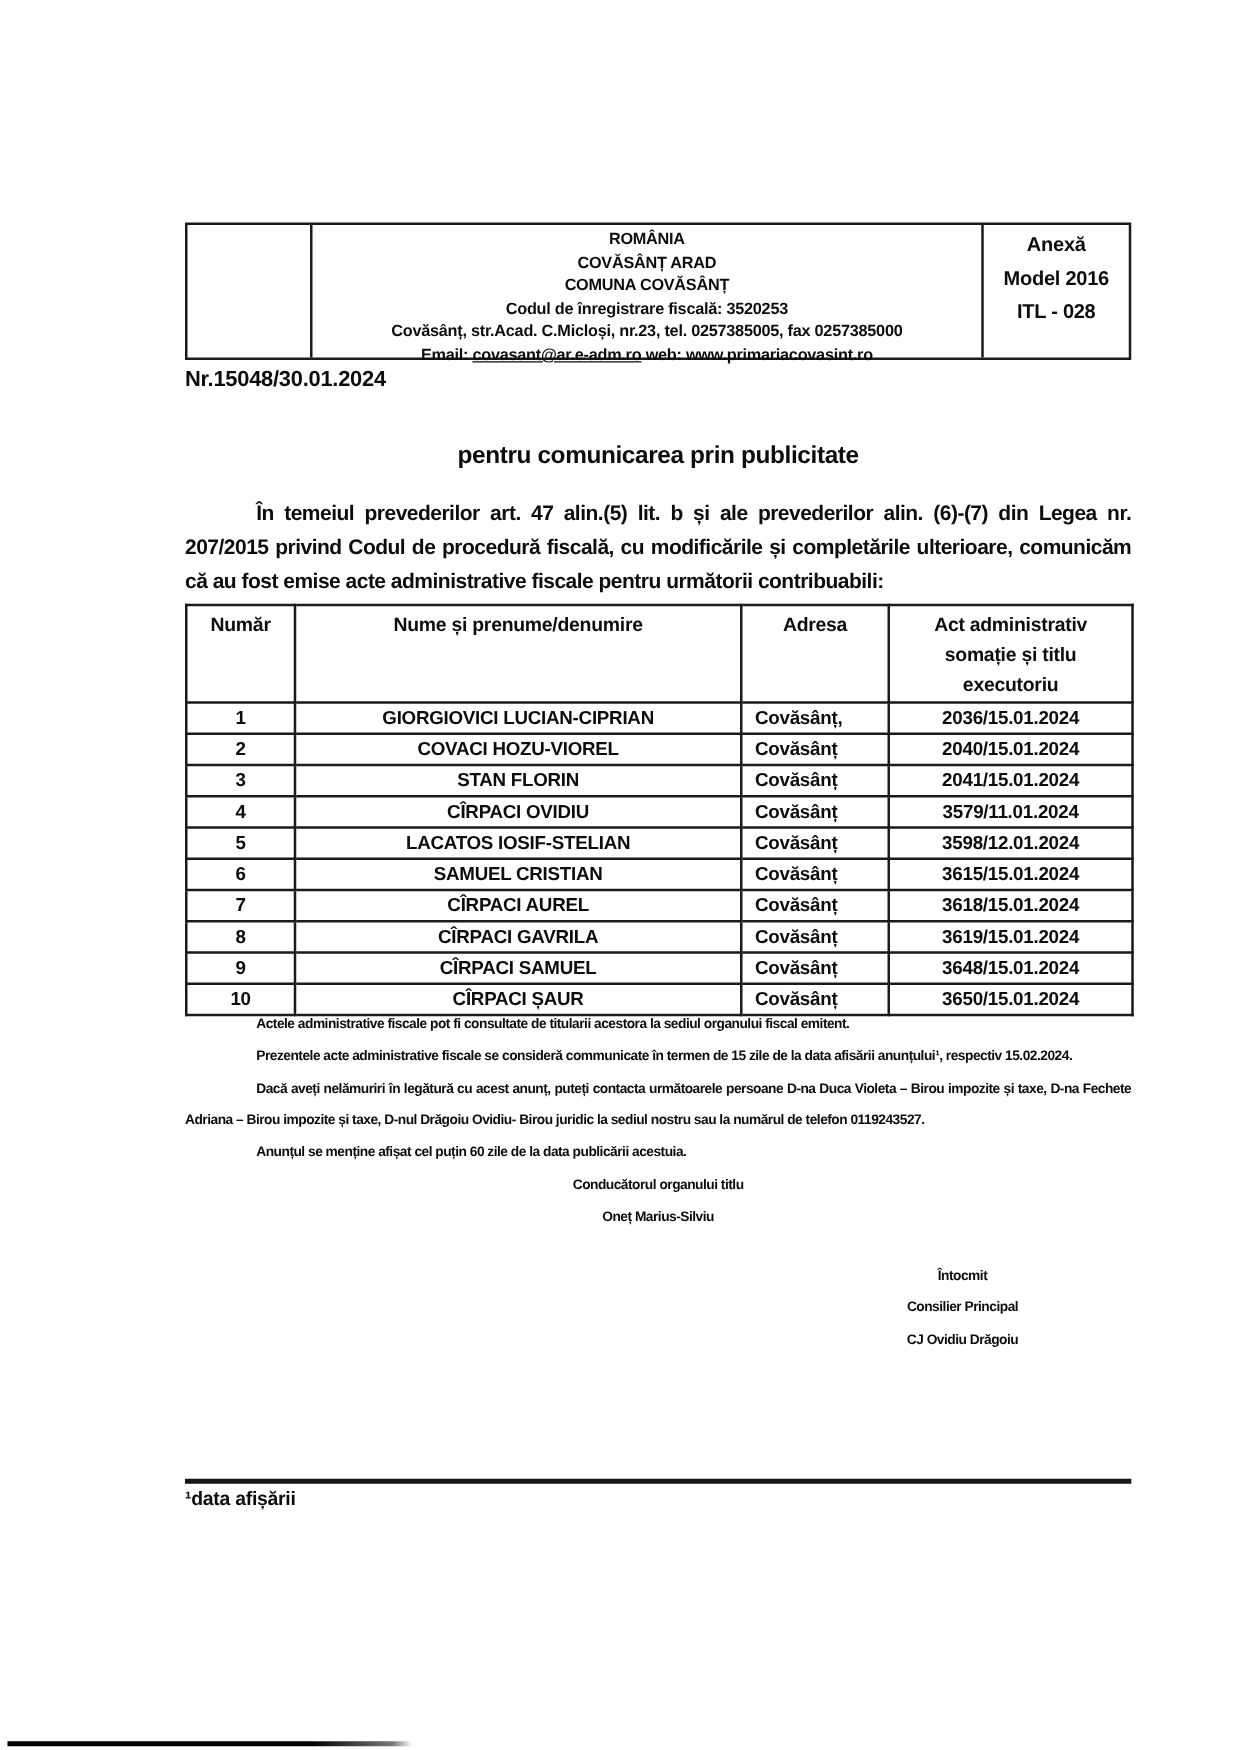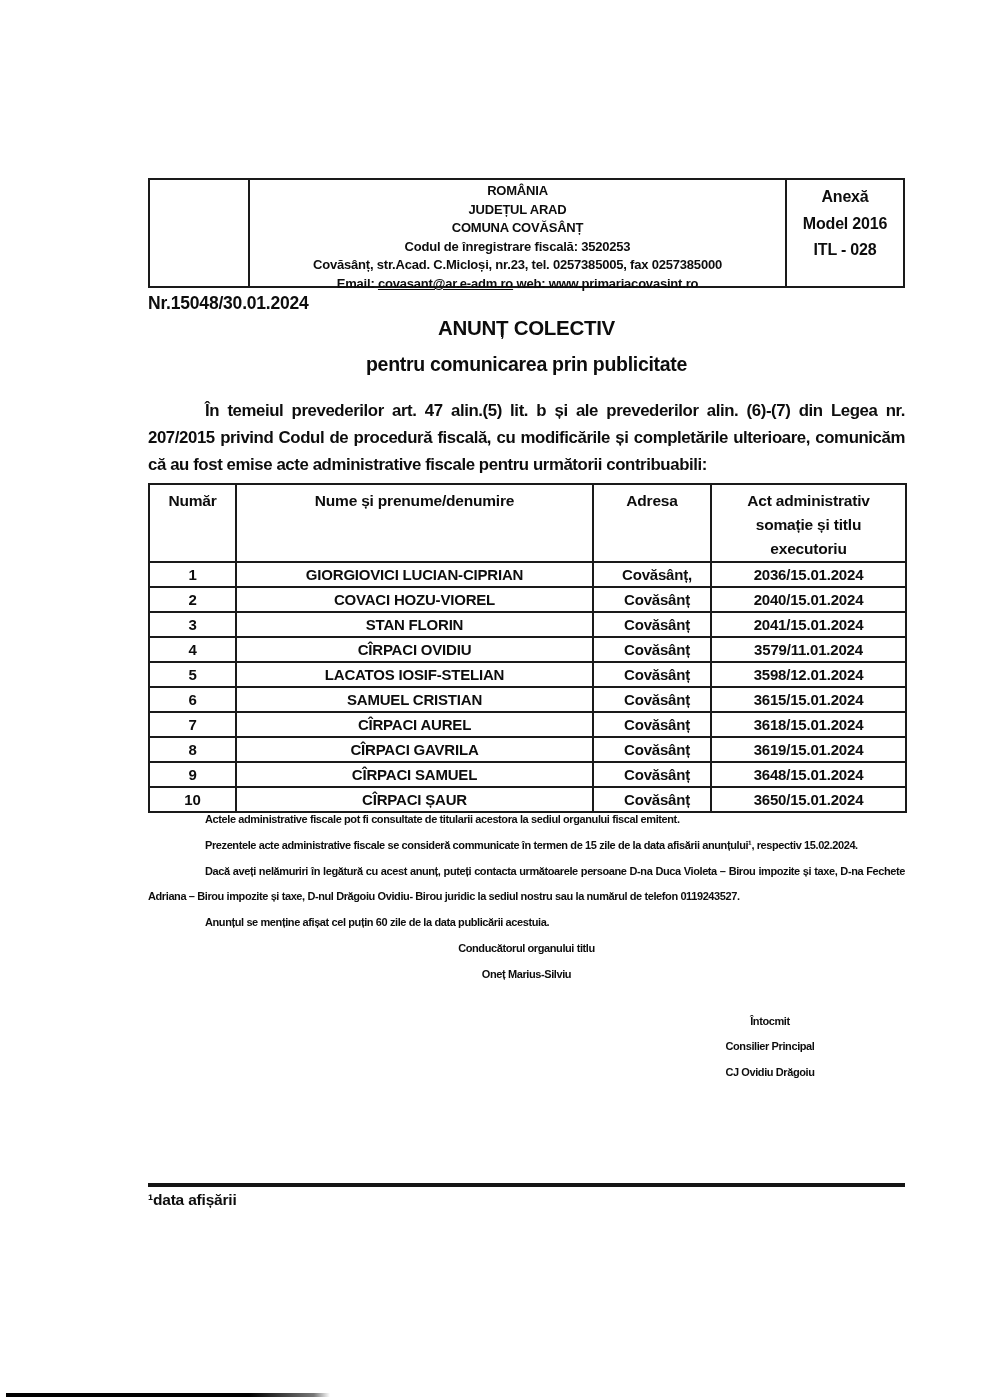--- a/index.html
+++ b/index.html
@@ -71,21 +71,21 @@
     font-size: 15.5px; line-height: 24px;
     vertical-align: top; padding-top: 4px;
     white-space: pre-line; letter-spacing: -0.2px;
   }
   .doc-table thead tr { height: 75px; }
   .doc-table tbody tr { height: 25px; }
   .doc-table td {
     font-size: 15px; text-align: center;
     letter-spacing: -0.2px; white-space: nowrap;
   }
-  .doc-table td:nth-child(3) { text-align: center; padding-left: 10px; }
+  .doc-table td:nth-child(3) { text-align: left; padding-left: 10px; }
   .col-0 { width: 87px; } .col-1 { width: 357px; }
   .col-2 { width: 118px; } .col-3 { width: 195px; }
 
   
   .lower {
     position: absolute; left: 148px; top: 807px; width: 757px;
     font-size: 11px; line-height: 25.8px; letter-spacing: -0.4px;
   }
   .para { margin: 0; text-align: justify; text-indent: 57px; }
   .center-line { text-align: center; }
@@ -111,37 +111,36 @@
 </head>
 <body>
 
 <div class="page">
 
   <div class="letterhead">
     <div class="lh-left"></div>
     <div class="lh-center">
       <div id="lh-lines">
           <div class="lh-line">ROMÂNIA</div>
-          <div class="lh-line">JUDEȚUL ARAD</div>
+          <div class="lh-line">COVĂSÂNȚ ARAD</div>
           <div class="lh-line">COMUNA COVĂSÂNȚ</div>
           <div class="lh-line">Codul de înregistrare fiscală: 3520253</div>
           <div class="lh-line">Covăsânț, str.Acad. C.Micloși, nr.23, tel. 0257385005, fax 0257385000</div>
         </div>
       <div class="lh-line"><span>Email: </span><span class="email-link">covasant@ar.e-adm.ro</span><span> web: www.primariacovasint.ro</span></div>
     </div>
     <div class="lh-right" id="annex-lines">
         <div class="annex-line">Anexă</div>
         <div class="annex-line">Model 2016</div>
         <div class="annex-line">ITL - 028</div>
       </div>
   </div>
 
   <div class="nr-line">Nr.15048/30.01.2024</div>
 
-  <div class="doc-title">ANUNȚ COLECTIV</div>
   <div class="doc-subtitle">pentru comunicarea prin publicitate</div>
 
   <div class="intro">În temeiul prevederilor art. 47 alin.(5) lit. b și ale prevederilor alin. (6)-(7) din Legea nr. 207/2015 privind Codul de procedură fiscală, cu modificările și completările ulterioare, comunicăm că au fost emise acte administrative fiscale pentru următorii contribuabili:</div>
 
   <table class="doc-table">
     <thead>
       <tr id="thead-row">
           <th class="col-0">Număr</th>
           <th class="col-1">Nume și prenume/denumire</th>
           <th class="col-2">Adresa</th>

